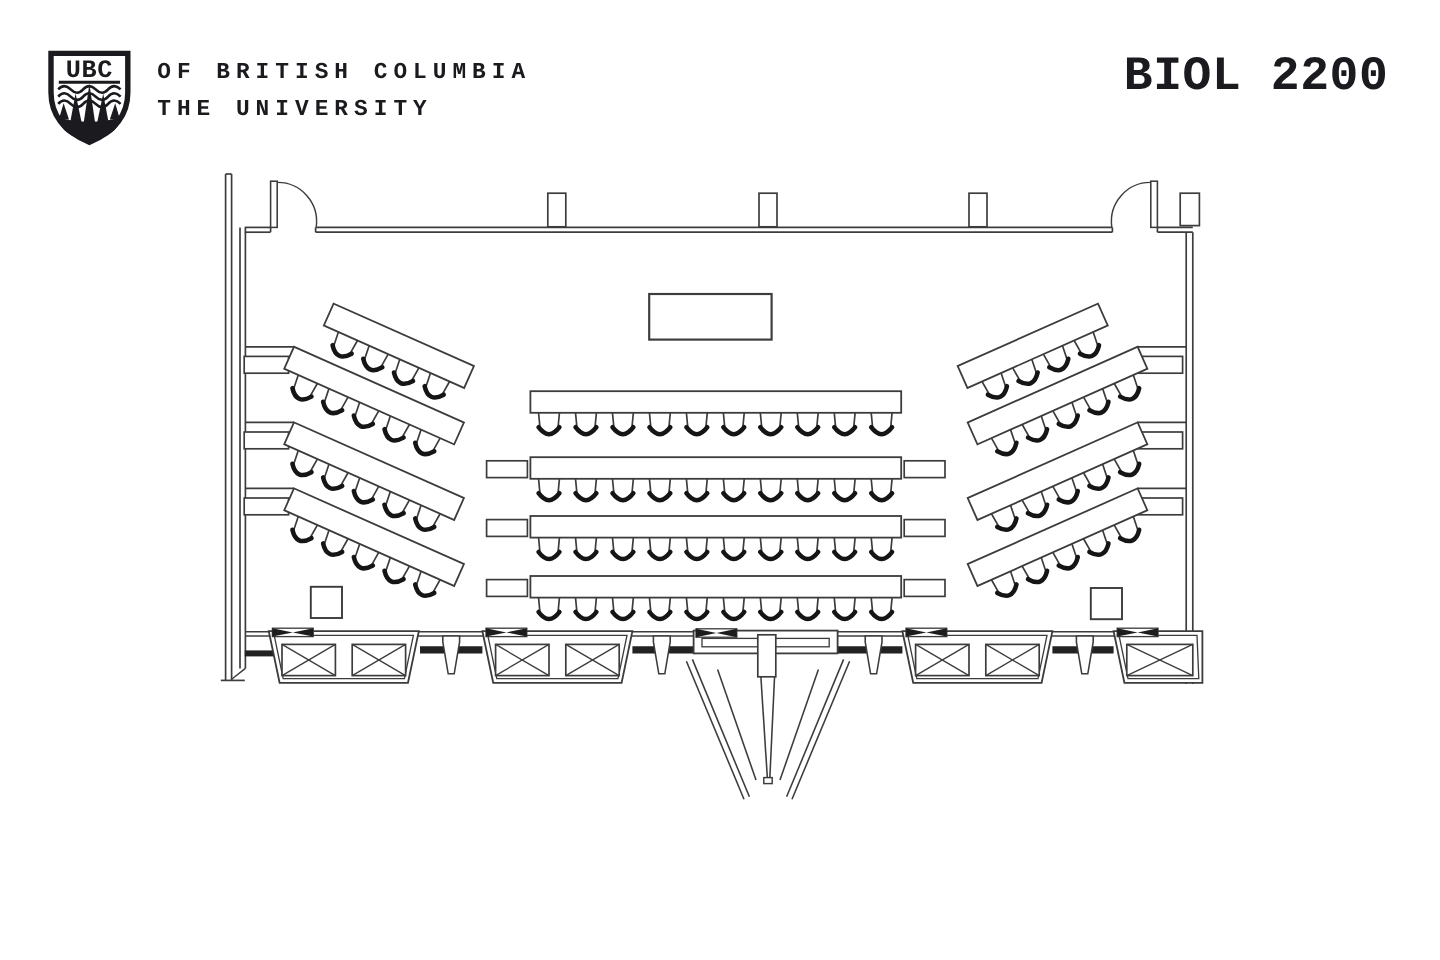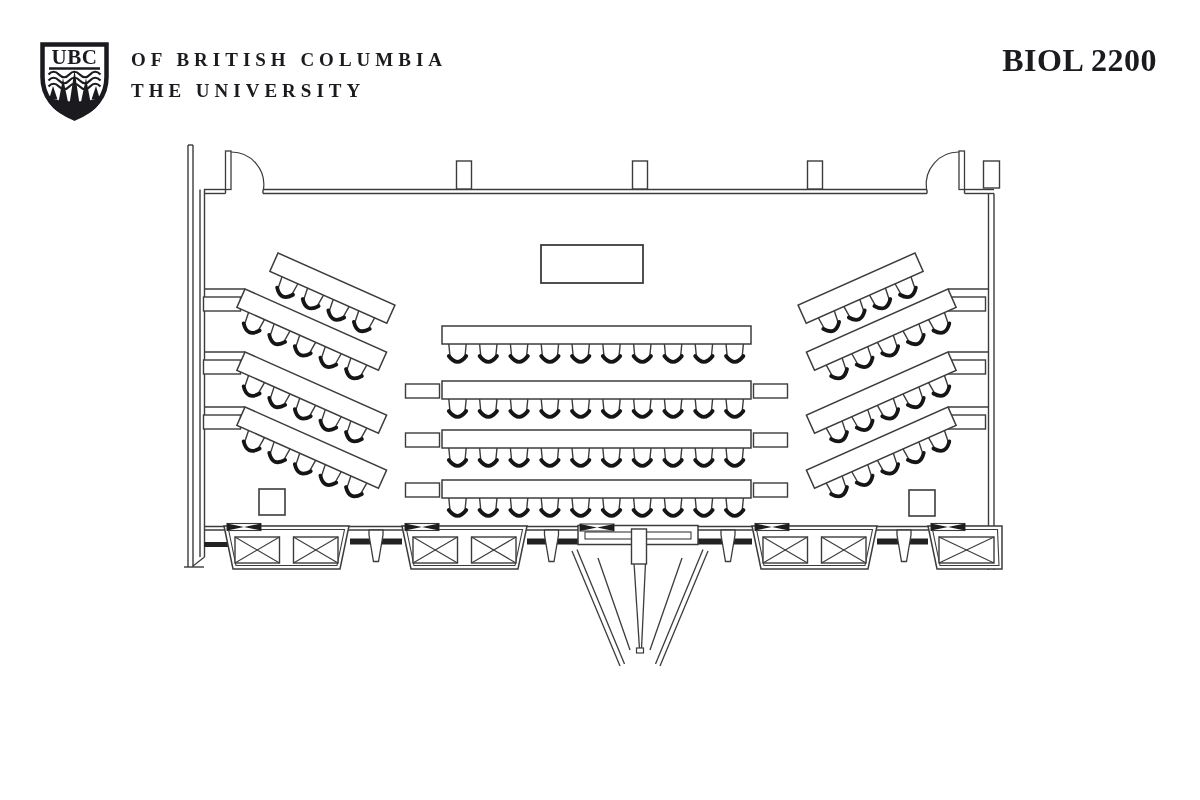--- a/index.html
+++ b/index.html
@@ -1,22 +1,22 @@
 <!DOCTYPE html>
 <html><head>
 <meta charset="utf-8">
 <style>
   html,body{margin:0;padding:0;background:#fff;}
   .page{position:relative;width:1200px;height:800px;background:#fff;overflow:hidden;
-        font-family:Liberation Serif, serif;}
+        font-family:Liberation Mono, monospace;}
   .hdr-logo{position:absolute;left:38px;top:41px;width:73px;height:81px;}
   .hdr-uni{position:absolute;left:131px;top:45px;color:#1b1a1f;font-weight:bold;
            font-size:19px;line-height:30.5px;letter-spacing:5px;white-space:nowrap;}
   .hdr-course{position:absolute;right:43px;top:42px;color:#1b1a1f;font-weight:bold;
-              font-size:32px;letter-spacing:0.5px;white-space:nowrap;}
+              font-size:40px;letter-spacing:0.5px;white-space:nowrap;}
   #plan{position:absolute;left:0;top:0;}
 </style>
 </head>
 <body>
 
 <div class="page">
 
   <svg class="hdr-logo" viewBox="0 0 73 81">
     <path d="M4.5,3.5 H68.5 V36 Q68.5,64 36.5,77.5 Q4.5,64 4.5,36 Z" fill="#ffffff" stroke="#1b1a1f" stroke-width="4.5"></path>
     <text x="36.5" y="23" text-anchor="middle" font-size="21" font-weight="bold" fill="#1b1a1f" letter-spacing="0.5">UBC</text>

